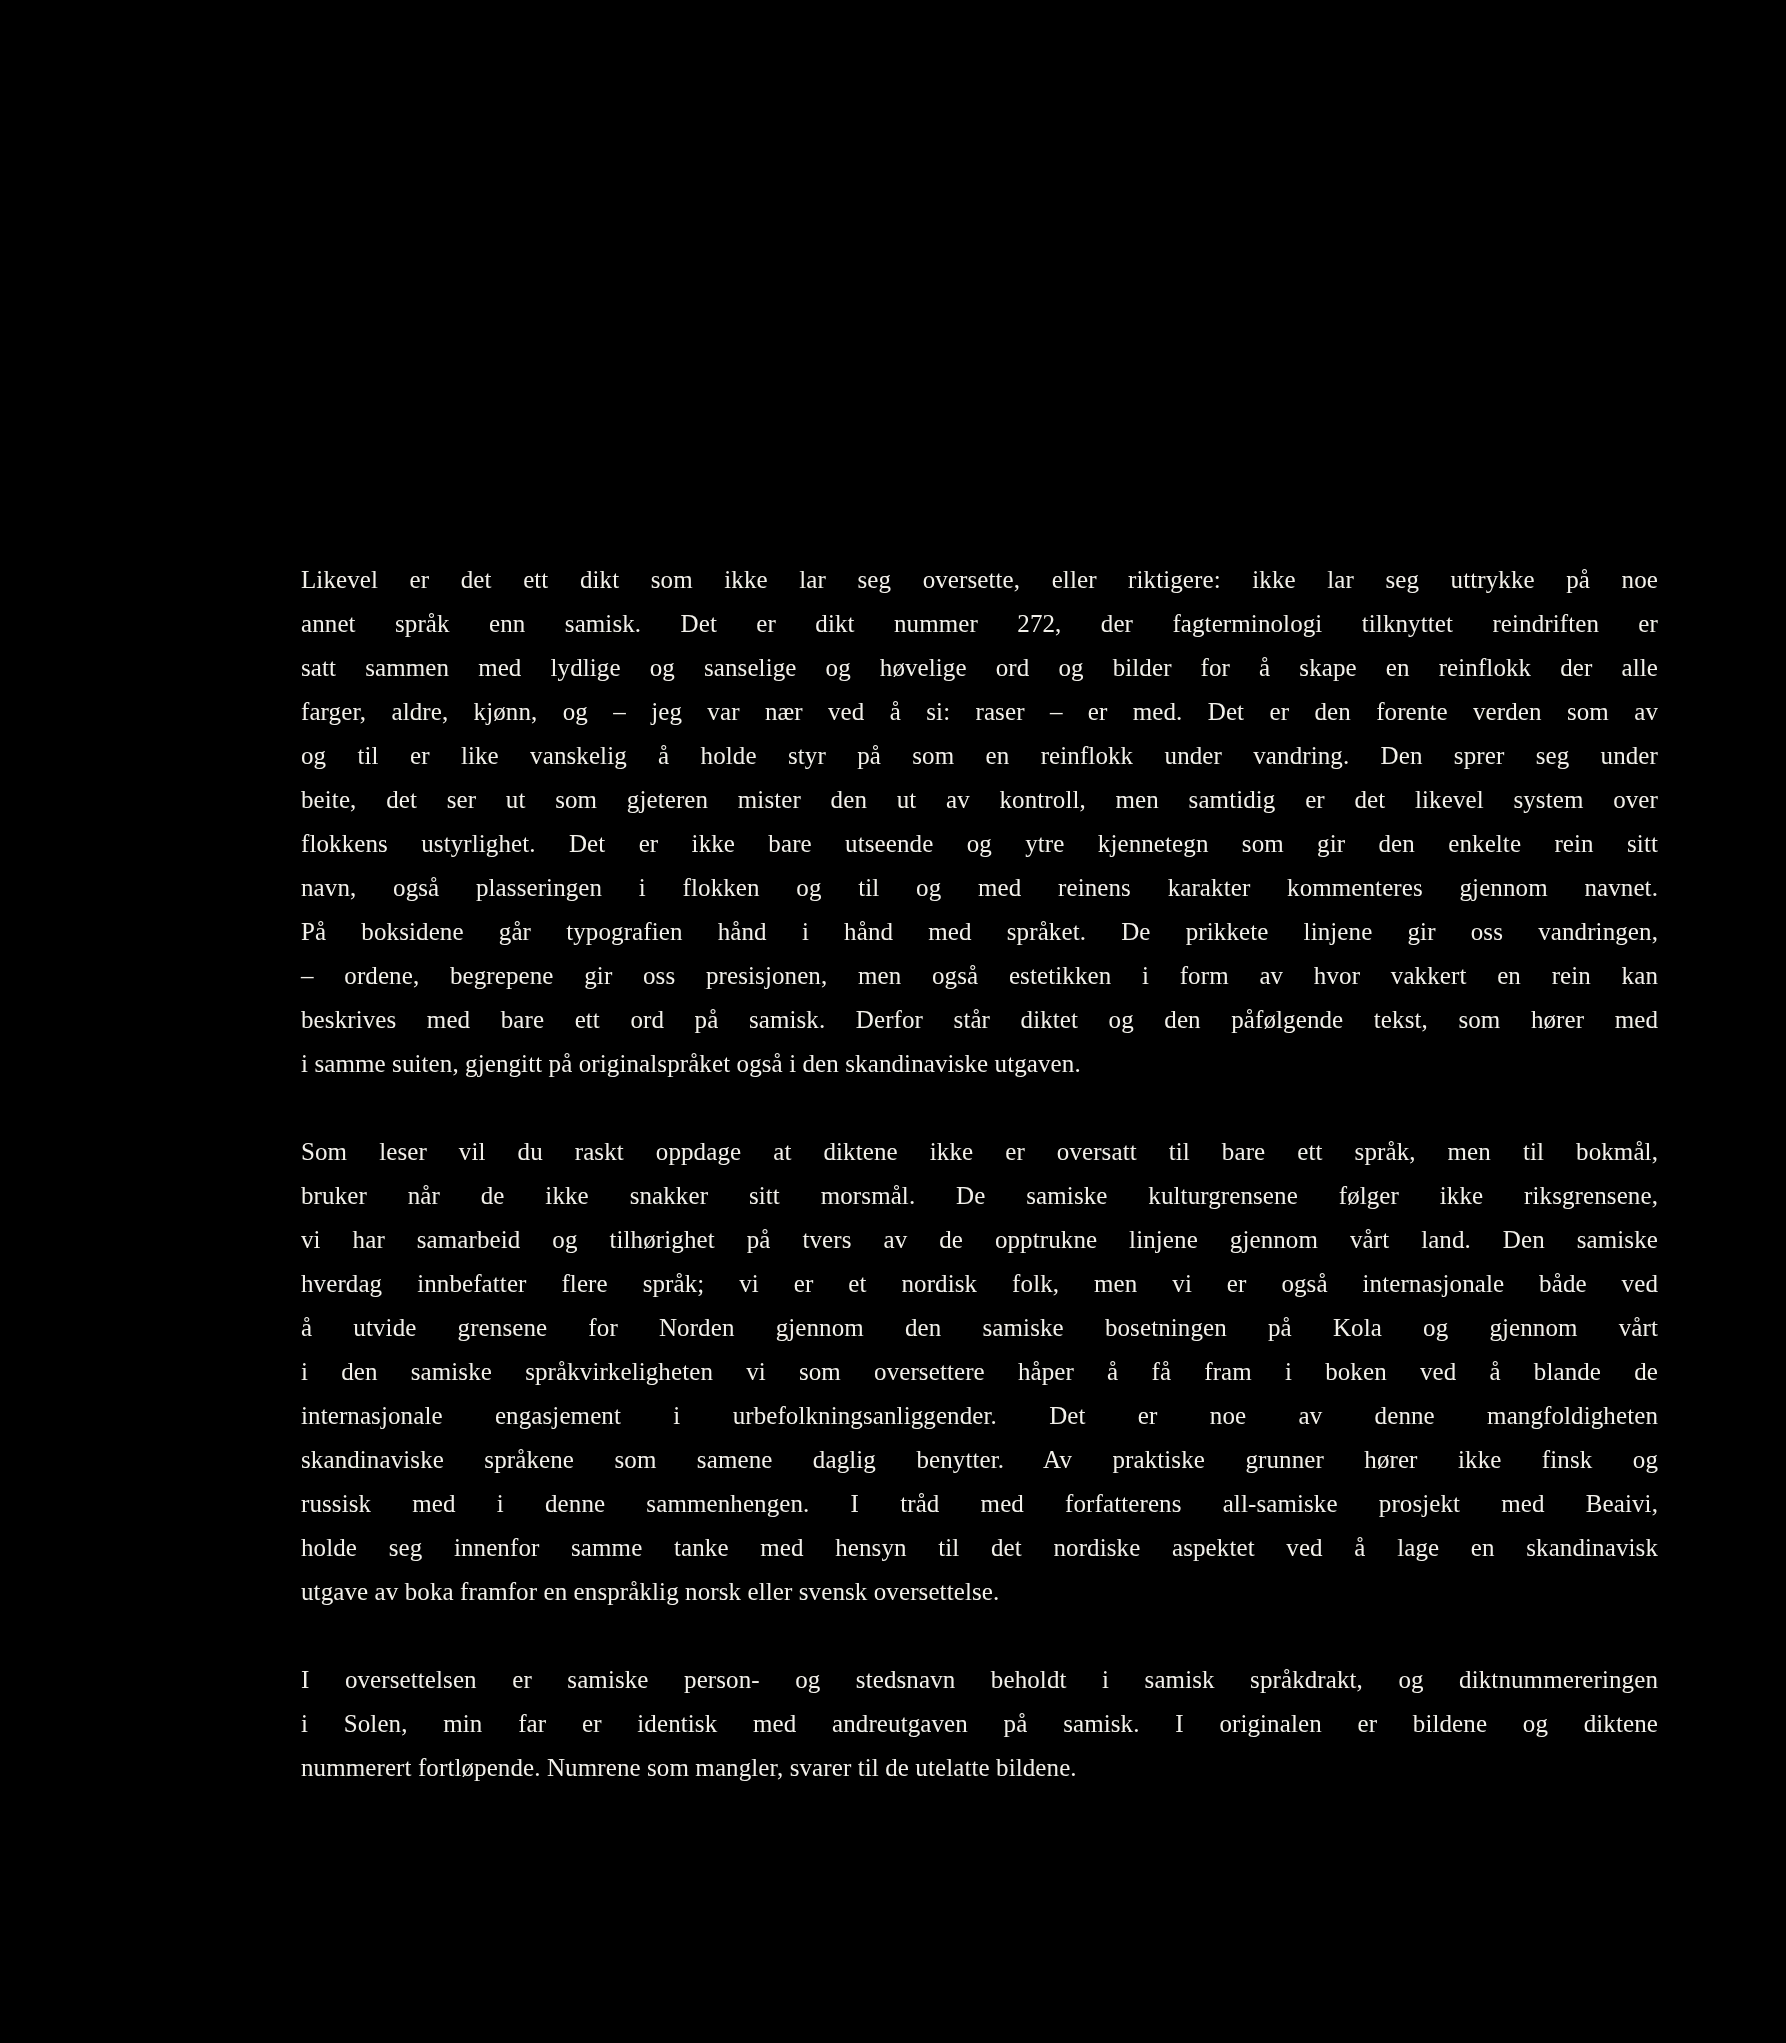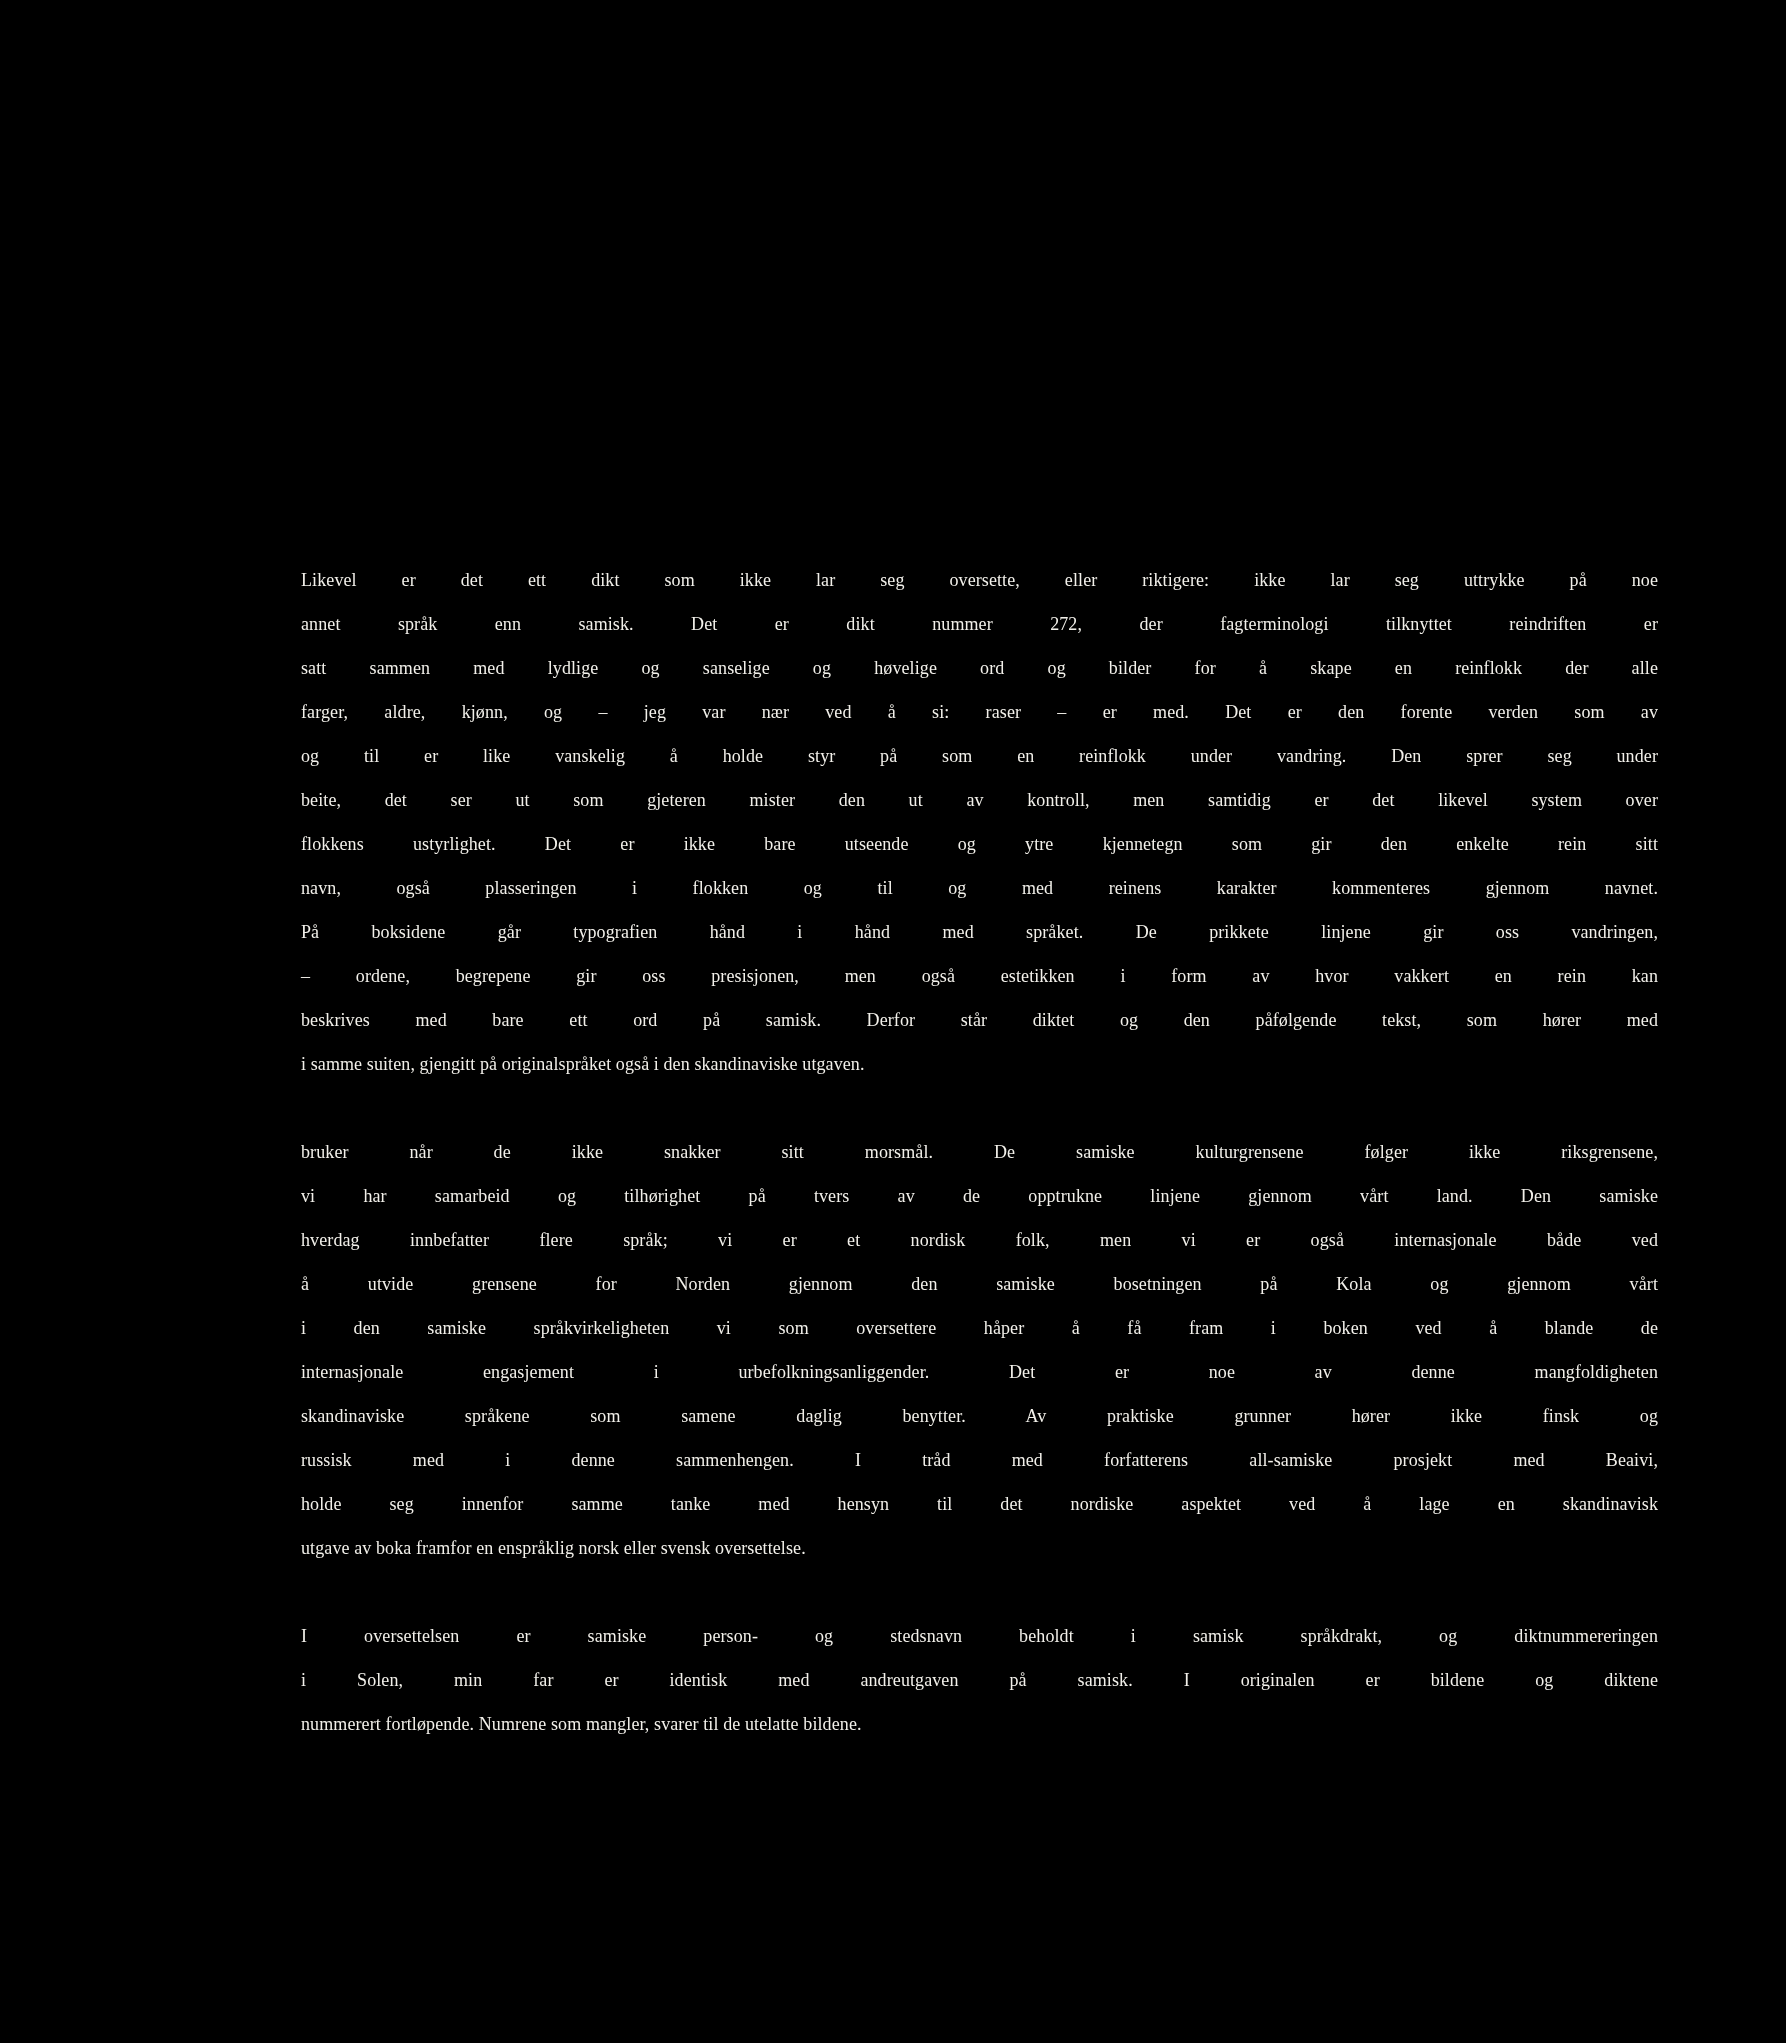--- a/index.html
+++ b/index.html
@@ -13,21 +13,21 @@
     height: 2043px;
     background: #000000;
     overflow: hidden;
   }
   .text-block {
     position: absolute;
     left: 301px;
     top: 558px;
     width: 1357px;
     font-family: "Liberation Serif", "DejaVu Serif", serif;
-    font-size: 18px;
+    font-size: 25px;
     line-height: 44px;
     color: #f2f0ea;
     letter-spacing: 0.1px;
   }
   .para {
     margin: 0 0 44px 0;
   }
   .line {
     text-align: justify;
     text-align-last: justify;
@@ -52,20 +52,21 @@
         <div class="line"><span class="seg">og til er like vanskelig å holde styr på som en reinflokk under vandring. Den sprer seg under</span></div>
         <div class="line"><span class="seg">beite, det ser ut som gjeteren mister den ut av kontroll, men samtidig er det likevel system over</span></div>
         <div class="line"><span class="seg">flokkens ustyrlighet. Det er ikke bare utseende og ytre kjennetegn som gir den enkelte rein sitt</span></div>
         <div class="line"><span class="seg">navn, også plasseringen i flokken og til og med reinens karakter kommenteres gjennom navnet.</span></div>
         <div class="line"><span class="seg">På boksidene går typografien hånd i hånd med språket. De prikkete linjene gir oss vandringen,</span></div>
         <div class="line"><span class="seg">– ordene, begrepene gir oss presisjonen, men også estetikken i form av hvor vakkert en rein kan</span></div>
         <div class="line"><span class="seg">beskrives med bare ett ord på samisk. Derfor står diktet og den påfølgende tekst, som hører med</span></div>
         <div class="line last"><span class="seg">i samme suiten, gjengitt på originalspråket også i den skandinaviske utgaven.</span></div>
       </div>
       <div class="para">
+        <div class="line"><span class="seg">Som leser vil du raskt oppdage at diktene ikke er oversatt til bare ett språk, men til bokmål,</span></div>
         <div class="line"><span class="seg">bruker når de ikke snakker sitt morsmål. De samiske kulturgrensene følger ikke riksgrensene,</span></div>
         <div class="line"><span class="seg">vi har samarbeid og tilhørighet på tvers av de opptrukne linjene gjennom vårt land. Den samiske</span></div>
         <div class="line"><span class="seg">hverdag innbefatter flere språk; vi er et nordisk folk, men vi er også internasjonale både ved</span></div>
         <div class="line"><span class="seg">å utvide grensene for Norden gjennom den samiske bosetningen på Kola og gjennom vårt</span></div>
         <div class="line"><span class="seg">i den samiske språkvirkeligheten vi som oversettere håper å få fram i boken ved å blande de</span></div>
         <div class="line"><span class="seg">internasjonale engasjement i urbefolkningsanliggender. Det er noe av denne mangfoldigheten</span></div>
         <div class="line"><span class="seg">skandinaviske språkene som samene daglig benytter. Av praktiske grunner hører ikke finsk og</span></div>
         <div class="line"><span class="seg">russisk med i denne sammenhengen. I tråd med forfatterens all-samiske prosjekt med </span><span class="seg italic">Beaivi,</span></div>
         <div class="line"><span class="seg">holde seg innenfor samme tanke med hensyn til det nordiske aspektet ved å lage en skandinavisk</span></div>
         <div class="line last"><span class="seg">utgave av boka framfor en enspråklig norsk eller svensk oversettelse.</span></div>

